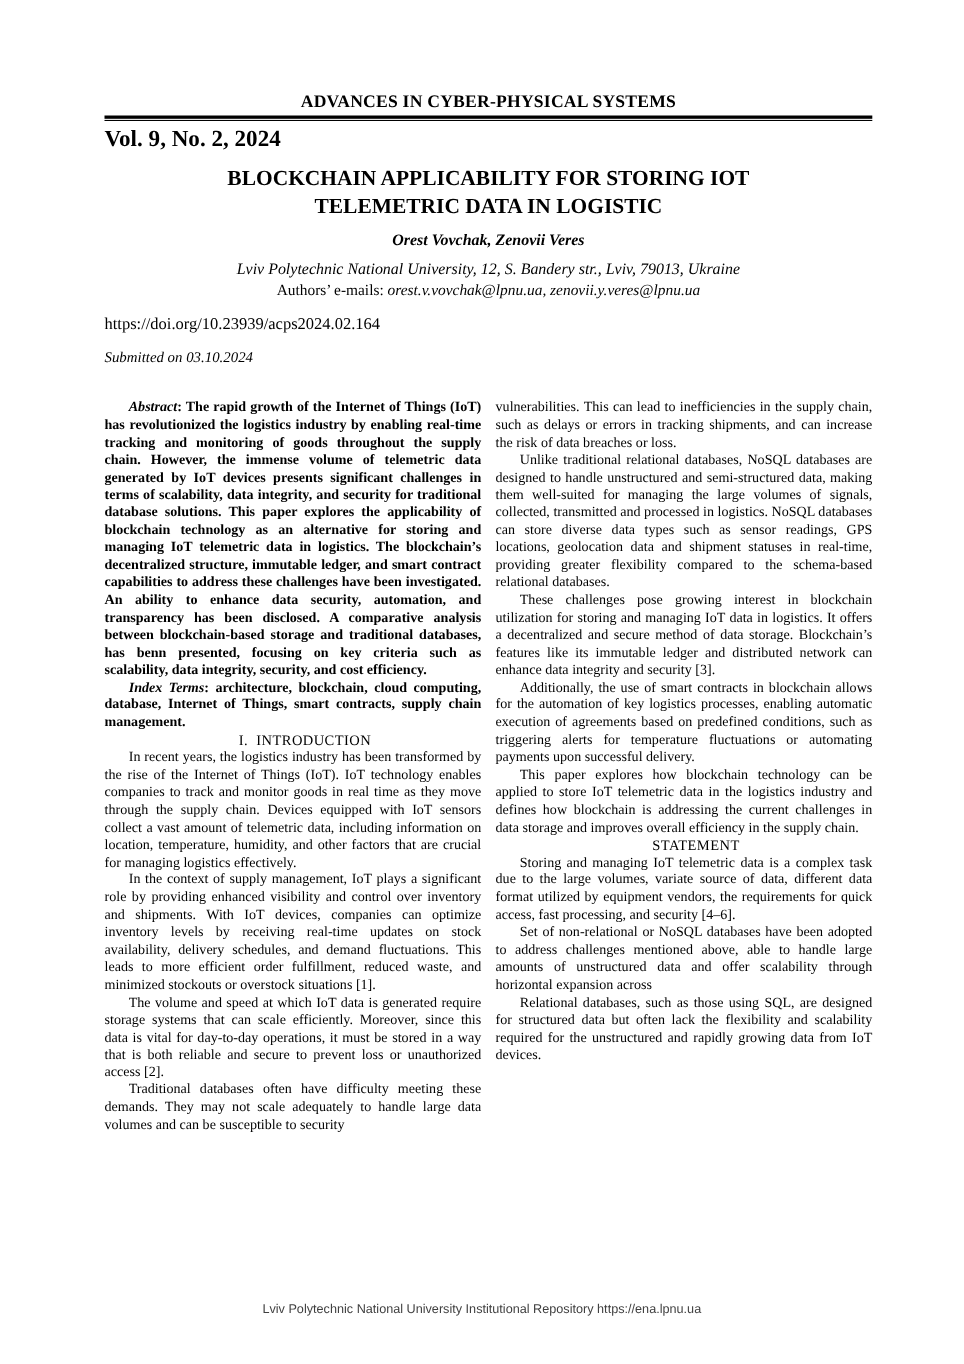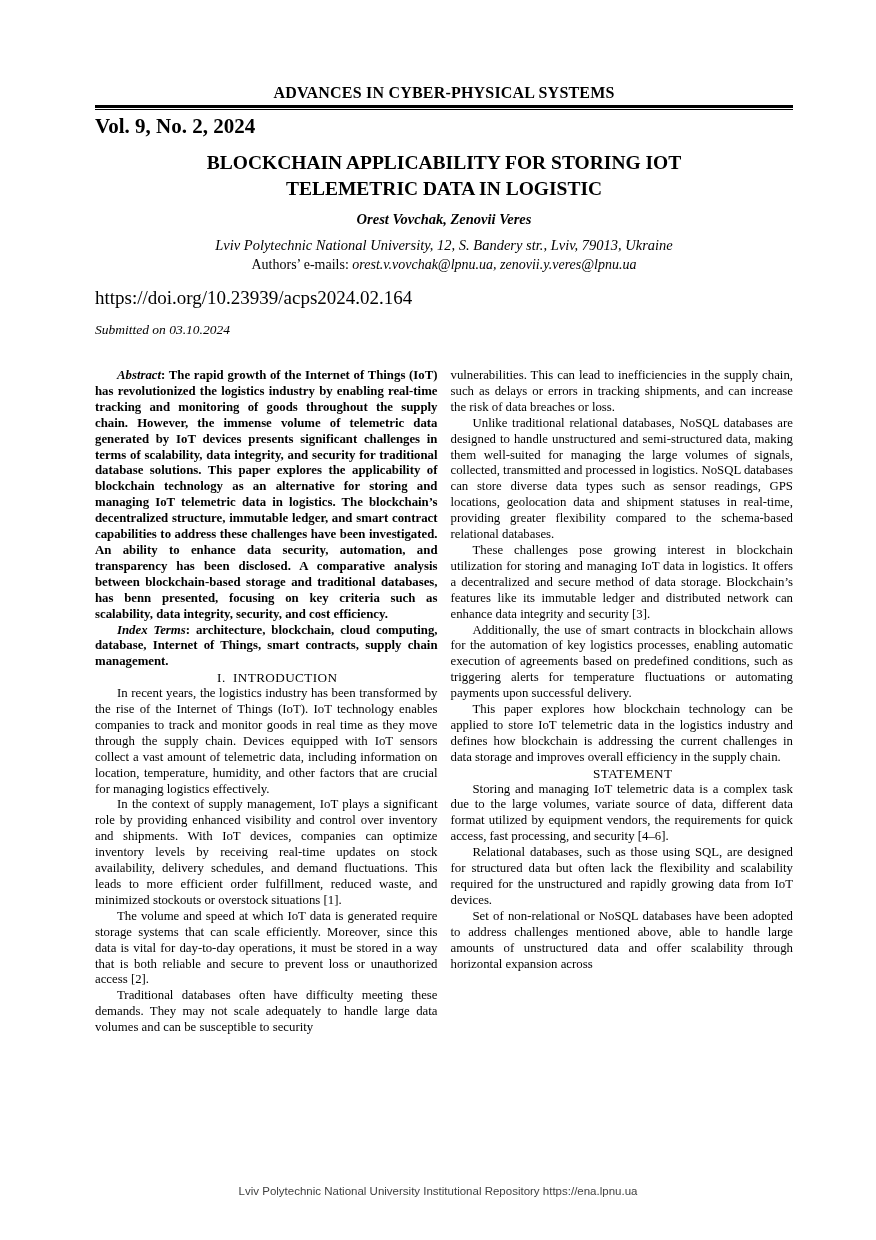--- a/index.html
+++ b/index.html
@@ -23,21 +23,21 @@
     text-align: center; font-weight: bold; font-size: 19.5px;
     line-height: 26px; margin-top: 11px;
   }
   .authors {
     text-align: center; font-weight: bold; font-style: italic;
     font-size: 14.5px; margin-top: 9px;
   }
   .affil { text-align: center; font-style: italic; font-size: 14.5px; margin-top: 9px; }
   .emails { text-align: center; font-size: 14px; margin-top: 3px; }
   .italic { font-style: italic; }
-  .doi { font-size: 19px; margin-top: 14px; font-family: Liberation Serif, serif; }
+  .doi { font-size: 15px; margin-top: 14px; font-family: Liberation Serif, serif; }
   .submitted { font-style: italic; font-size: 13.5px; margin-top: 13px; }
   .copyright { font-size: 13.5px; margin-top: 13px; }
 
   .columns { display: flex; gap: 13px; margin-top: 30px; }
   .col {
     width: 347px; font-size: 12.8px; line-height: 15.9px;
     text-align: justify;
   }
   .col p { margin: 0; text-indent: 22px; }
   .col p.noindent { text-indent: 0; }
@@ -104,20 +104,20 @@
       <p>Unlike traditional relational databases, NoSQL databases are designed to handle unstructured and semi-structured data, making them well-suited for managing the large volumes of signals, collected, transmitted and processed in logistics. NoSQL databases can store diverse data types such as sensor readings, GPS locations, geolocation data and shipment statuses in real-time, providing greater flexibility compared to the schema-based relational databases.</p>
       <p>These challenges pose growing interest in blockchain utilization for storing and managing IoT data in logistics. It offers a decentralized and secure method of data storage. Blockchain’s features like its immutable ledger and distributed network can enhance data integrity and security [3].</p>
       <p>Additionally, the use of smart contracts in blockchain allows for the automation of key logistics processes, enabling automatic execution of agreements based on predefined conditions, such as triggering alerts for temperature fluctuations or automating payments upon successful delivery.</p>
       <p>This paper explores how blockchain technology can be applied to store IoT telemetric data in the logistics industry and defines how blockchain is addressing the current challenges in data storage and improves overall efficiency in the supply chain.</p>
 
       <p class="heading">
         <span class="line">STATEMENT</span>
       </p>
 
       <p>Storing and managing IoT telemetric data is a complex task due to the large volumes, variate source of data, different data format utilized by equipment vendors, the requirements for quick access, fast processing, and security [4–6].</p>
+      <p>Set of non-relational or NoSQL databases have been adopted to address challenges mentioned above, able to handle large amounts of unstructured data and offer scalability through horizontal expansion across</p>
       <p>Relational databases, such as those using SQL, are designed for structured data but often lack the flexibility and scalability required for the unstructured and rapidly growing data from IoT devices.</p>
-      <p>Set of non-relational or NoSQL databases have been adopted to address challenges mentioned above, able to handle large amounts of unstructured data and offer scalability through horizontal expansion across</p>
     </div>
 
   </div>
 </div>
 
 <div class="footer">Lviv Polytechnic National University Institutional Repository https://ena.lpnu.ua</div>
 
 </body></html>

